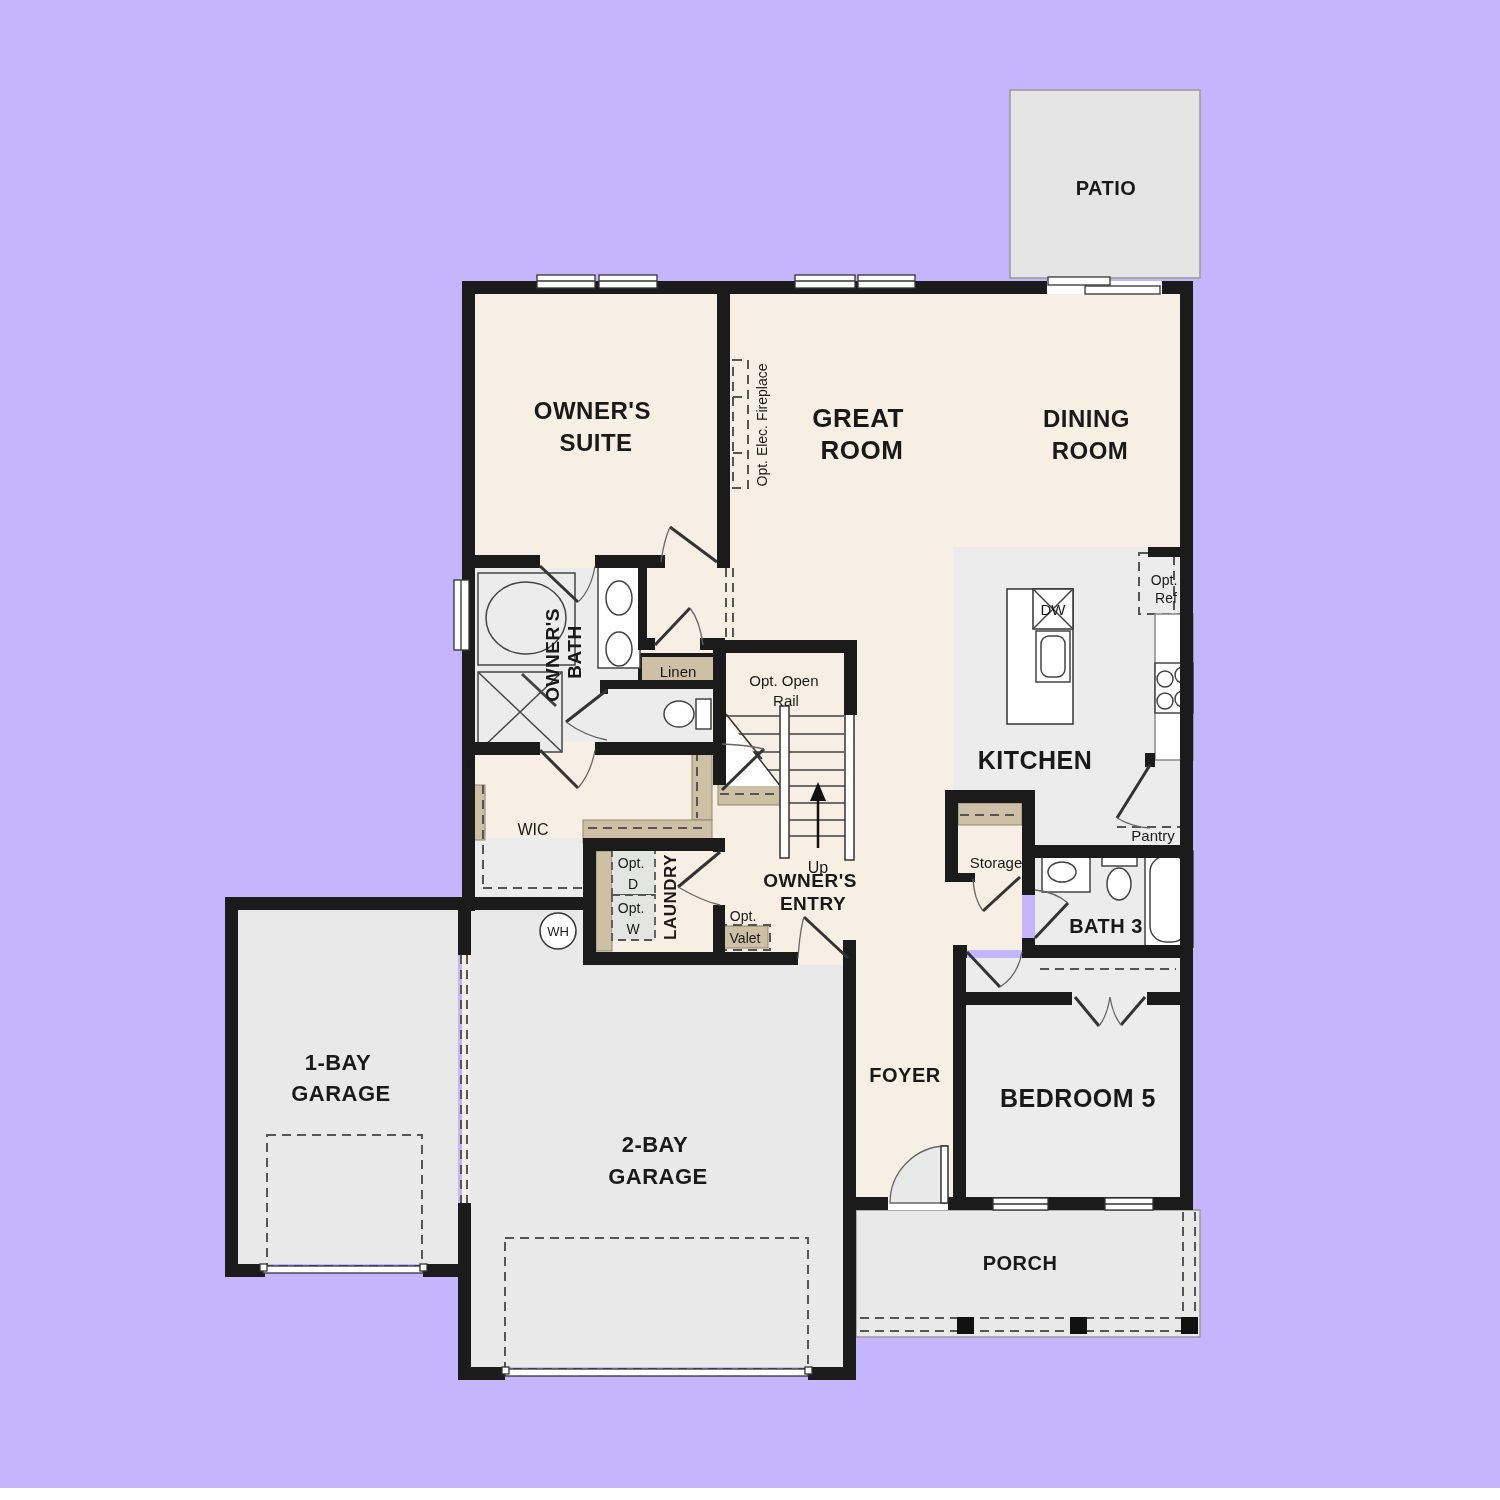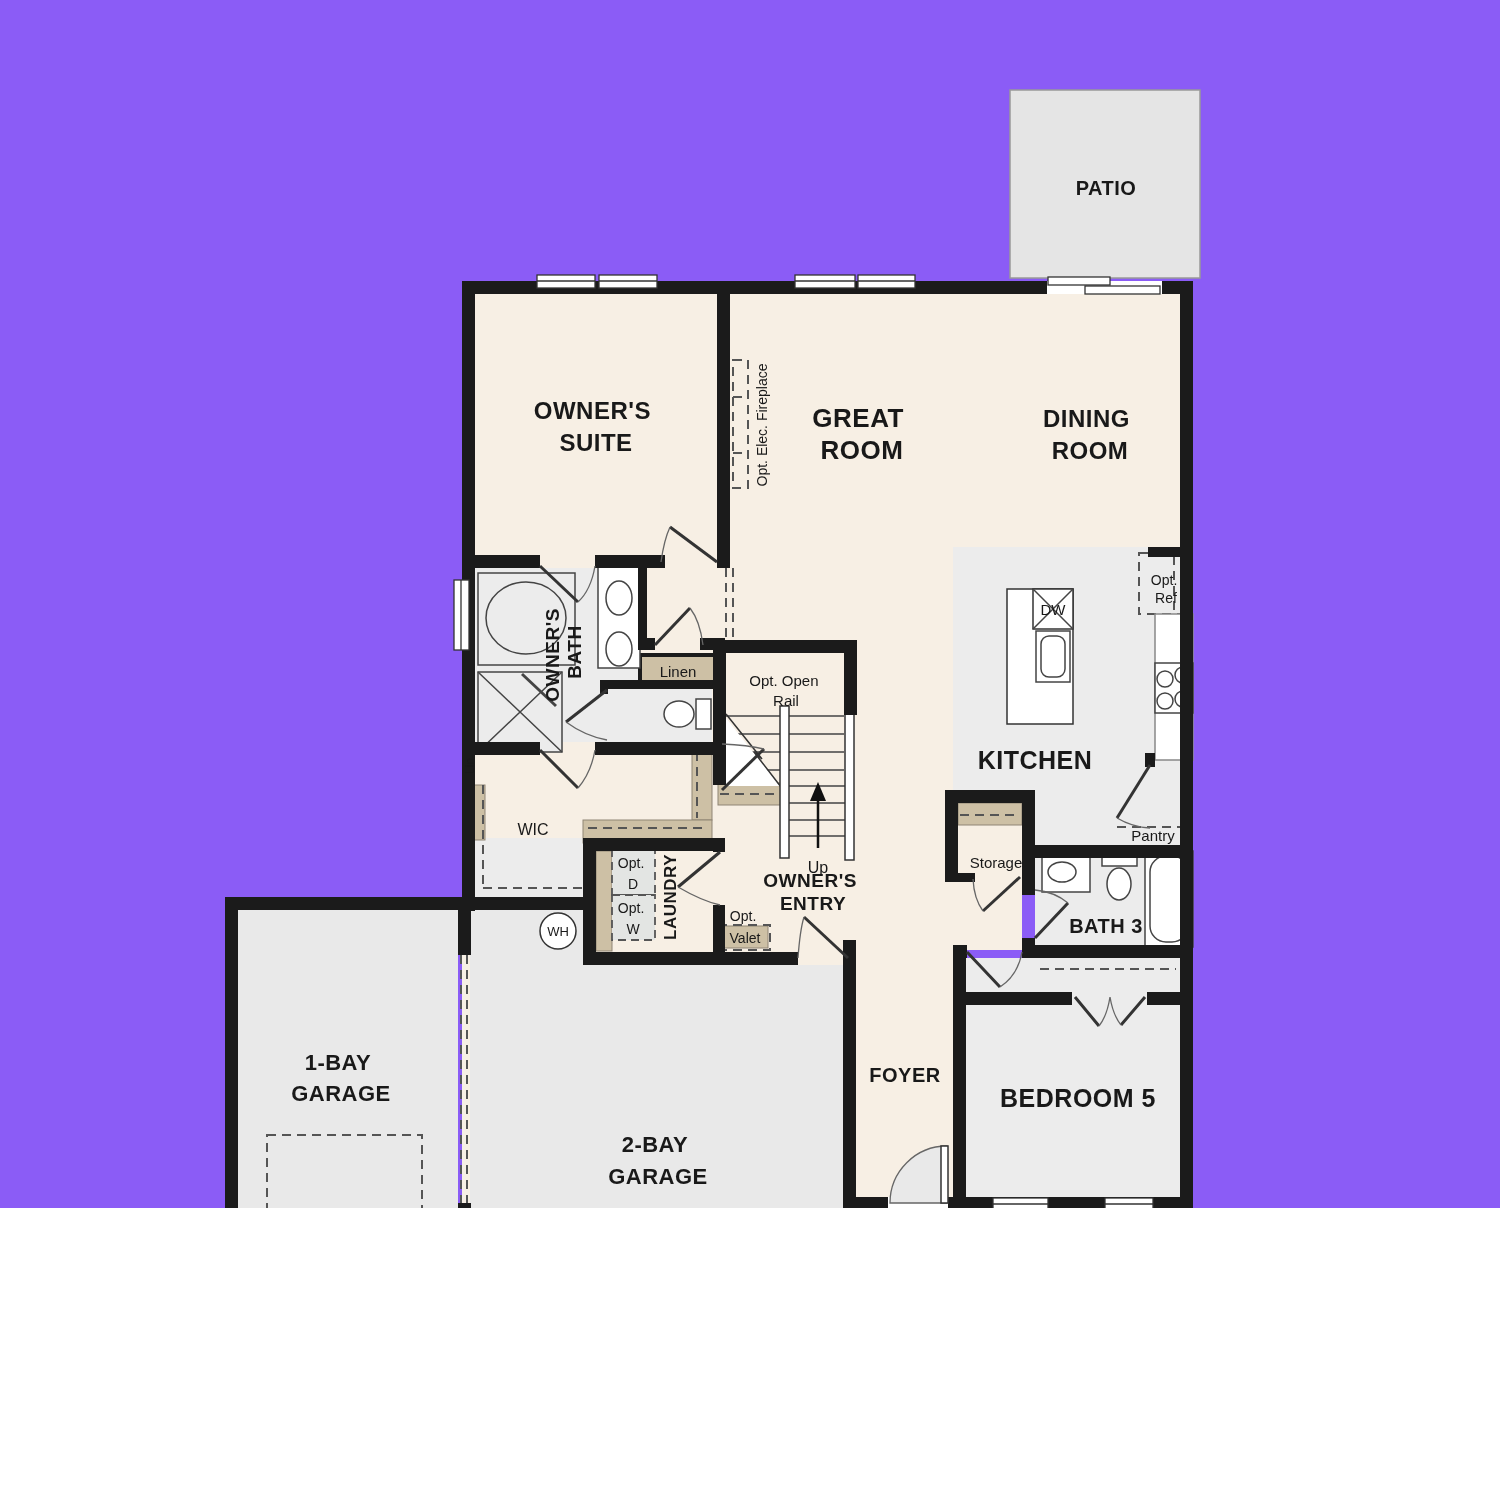--- a/index.html
+++ b/index.html
@@ -1,16 +1,16 @@
 <!DOCTYPE html>
 <html><head>
 <meta charset="utf-8">
 <style>
   html,body{margin:0;padding:0;background:#ffffff;}
-  .canvas{position:relative;width:1500px;height:1208px;background:#8b5cf6;overflow:hidden;}
+  .canvas{position:relative;width:1500px;height:1488px;background:#c4b5fd;overflow:hidden;}
   svg{display:block;}
   text{font-family:"Liberation Sans", sans-serif;fill:#191919;}
   .room-lbl{font-weight:bold;letter-spacing:0.5px;}
   .sm-lbl{font-weight:normal;}
 </style>
 </head>
 <body>
 
 <div class="canvas">
 <svg width="1500" height="1500" viewBox="0 0 1500 1500">

